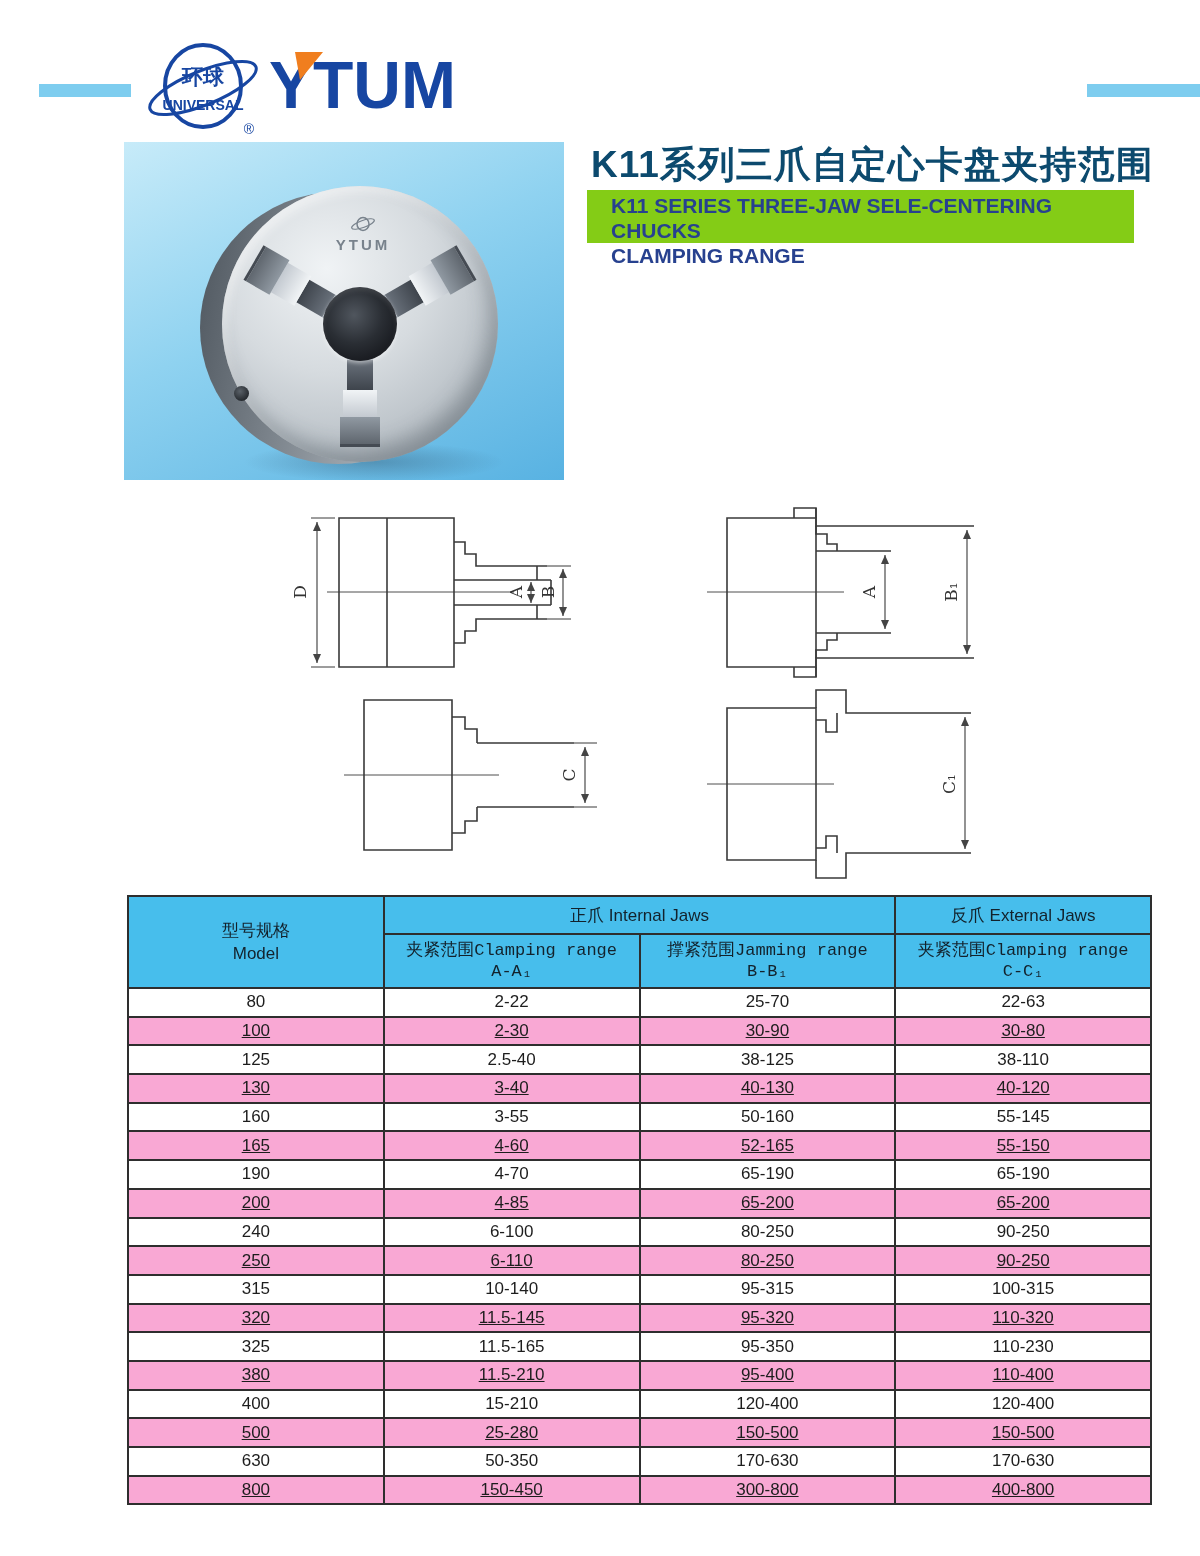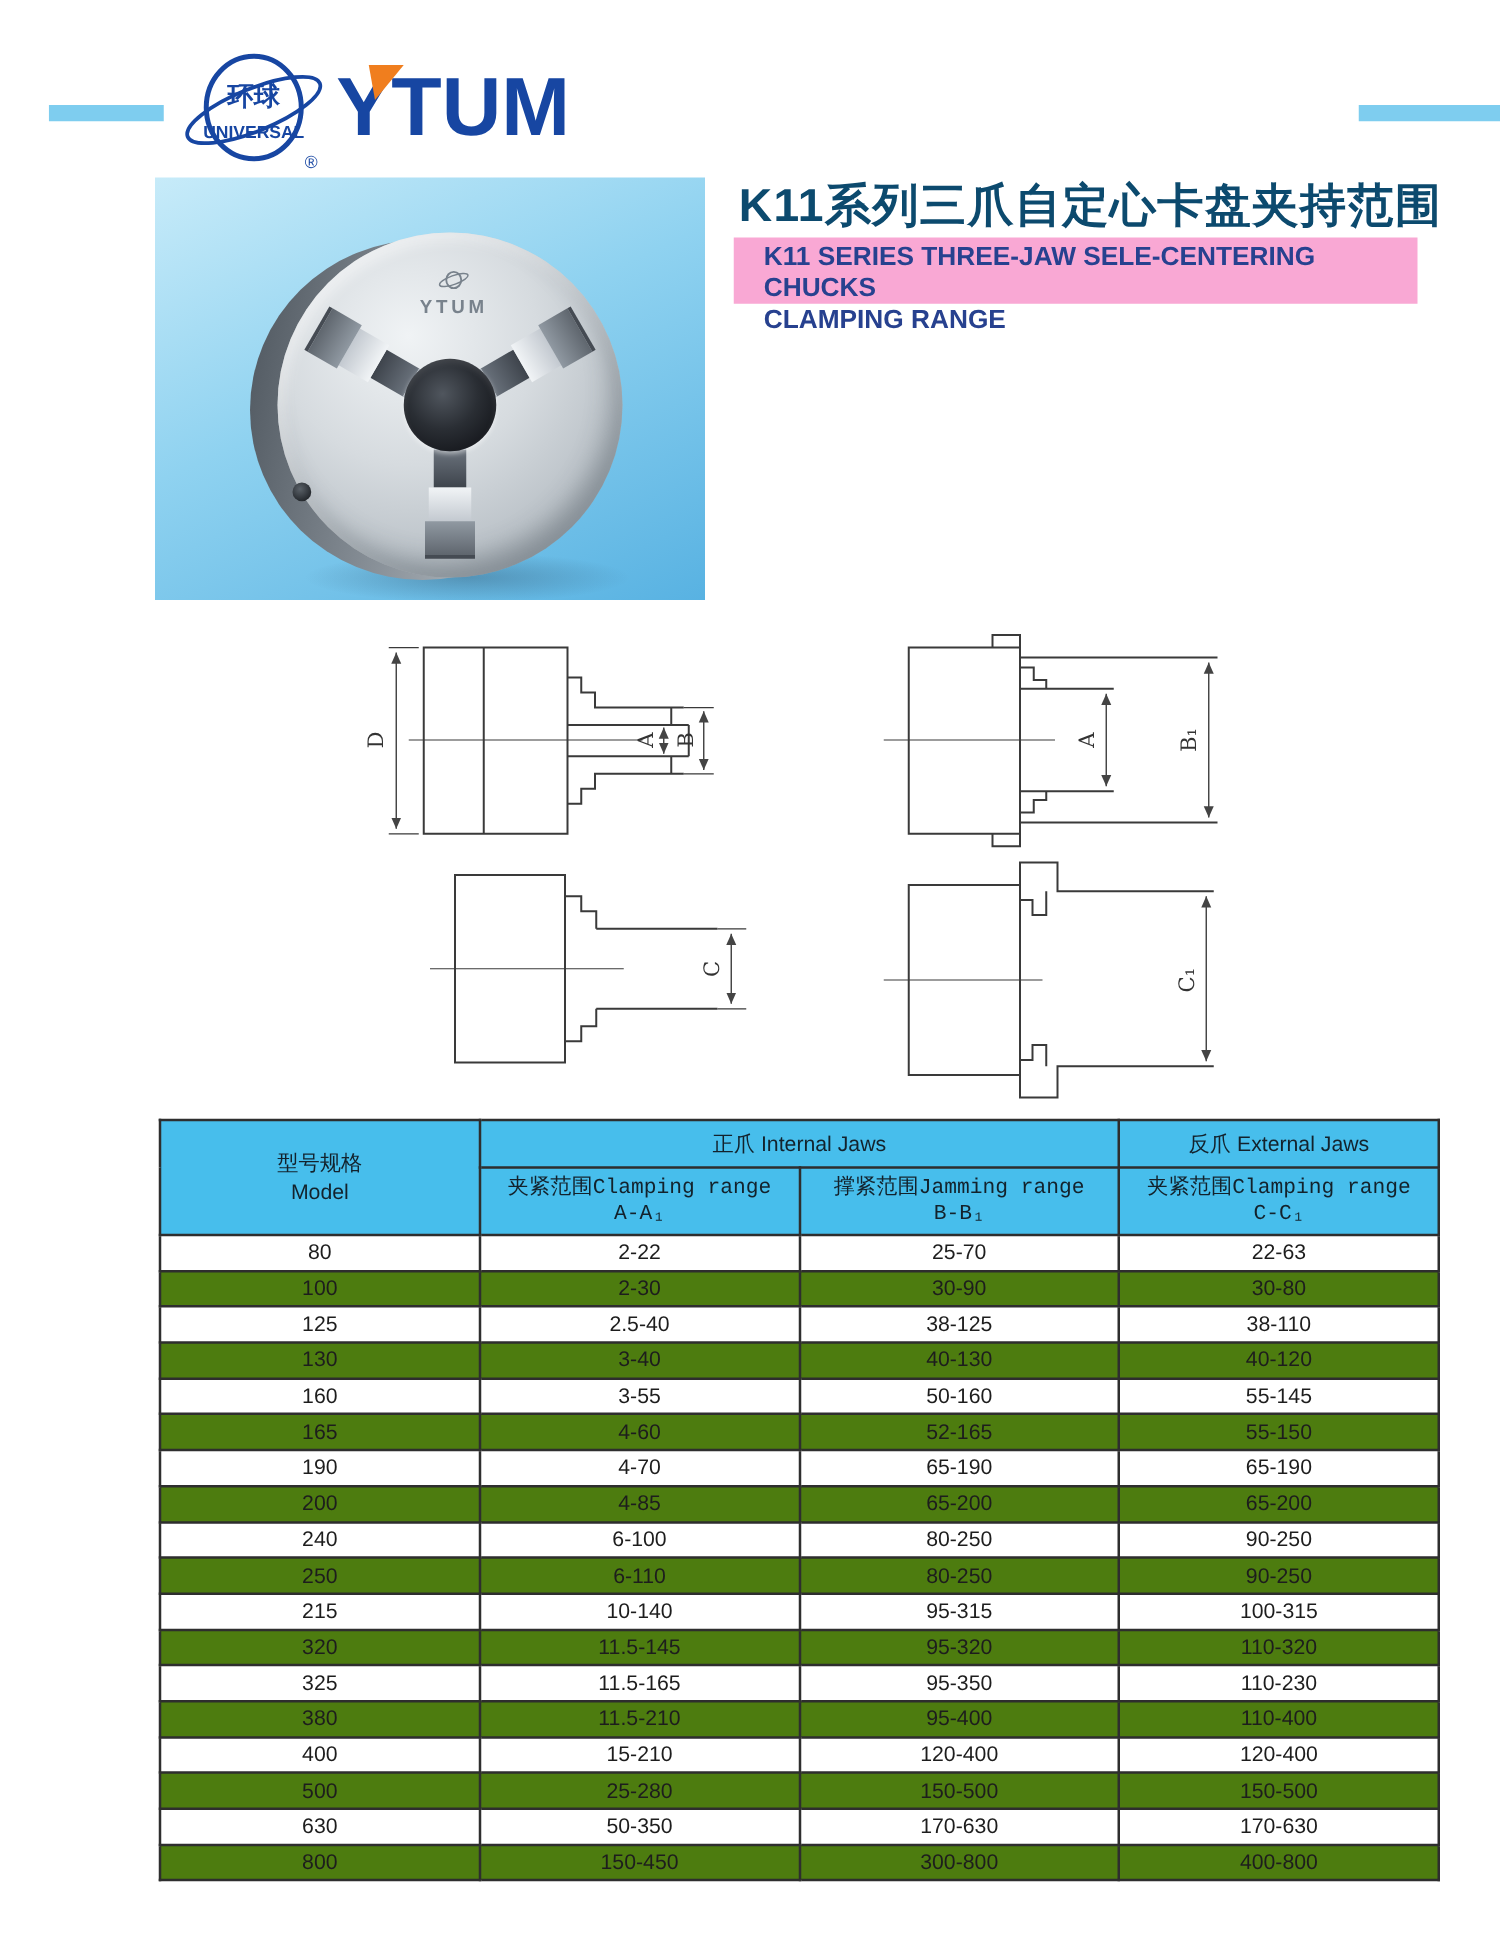--- a/index.html
+++ b/index.html
@@ -35,38 +35,38 @@
          background:radial-gradient(circle at 42% 38%,#50565e 0%,#2a2e34 45%,#16181d 80%);
          box-shadow:0 2px 4px rgba(255,255,255,.5), inset 0 3px 5px rgba(255,255,255,.12);}
   .face-brand{position:absolute;left:196px;top:74px;width:86px;text-align:center;color:#78828c;}
   .face-brand .t{font-size:15px;font-weight:bold;letter-spacing:3px;color:#78828c;}
   .screw{position:absolute;left:110px;top:244px;width:15px;height:15px;border-radius:50%;
          background:radial-gradient(circle at 40% 35%,#5a6168,#23272c 75%);}
 
   
   .title-cn{position:absolute;left:552px;top:140px;width:560px;font-size:37px;font-weight:900;
             color:#0c4a6e;letter-spacing:1px;white-space:nowrap;}
-  .banner{position:absolute;left:548px;top:190px;width:547px;height:53px;background:#f9a8d4;
+  .banner{position:absolute;left:548px;top:190px;width:547px;height:53px;background:#84cc16;
           color:#27418F;font-weight:bold;font-size:21px;line-height:25px;padding:3px 0 0 24px;
           box-sizing:border-box;}
 
   
   .diagrams{position:absolute;left:225px;top:498px;}
   .diagrams text{font-family:"DejaVu Serif",serif;font-size:17px;fill:#333;}
 
   
   .spec-table{position:absolute;left:88px;top:895px;width:1025px;border-collapse:collapse;
               table-layout:fixed;}
   .spec-table th,.spec-table td{border:2px solid #2e2e2e;text-align:center;padding:0;}
   .spec-table thead th{background:#47BEEC;color:#13222c;font-weight:normal;font-size:17px;}
   .spec-table .group-row th{height:36px;}
   .spec-table .sub-row th{height:52px;line-height:21px;font-family:Liberation Mono, monospace;}
   .spec-table th.model-head{font-size:17px;line-height:23px;text-align:center;}
   .spec-table tbody td{height:26.7px;font-size:17px;color:#1d1d1d;background:#ffffff;}
-  .spec-table tbody tr.alt td{background:#4d7c0f;}
+  .spec-table tbody tr.alt td{background:#f9a8d4;text-decoration:underline;}
 </style>
 </head>
 <body>
 
 <div class="page">
 
   <div class="bar bar-left"></div>
   <div class="bar bar-right"></div>
 
   <div class="globe-logo">
@@ -279,21 +279,21 @@
           <td>80-250</td>
           <td>90-250</td>
         </tr>
         <tr class="alt">
           <td>250</td>
           <td>6-110</td>
           <td>80-250</td>
           <td>90-250</td>
         </tr>
         <tr>
-          <td>215</td>
+          <td>315</td>
           <td>10-140</td>
           <td>95-315</td>
           <td>100-315</td>
         </tr>
         <tr class="alt">
           <td>320</td>
           <td>11.5-145</td>
           <td>95-320</td>
           <td>110-320</td>
         </tr>

